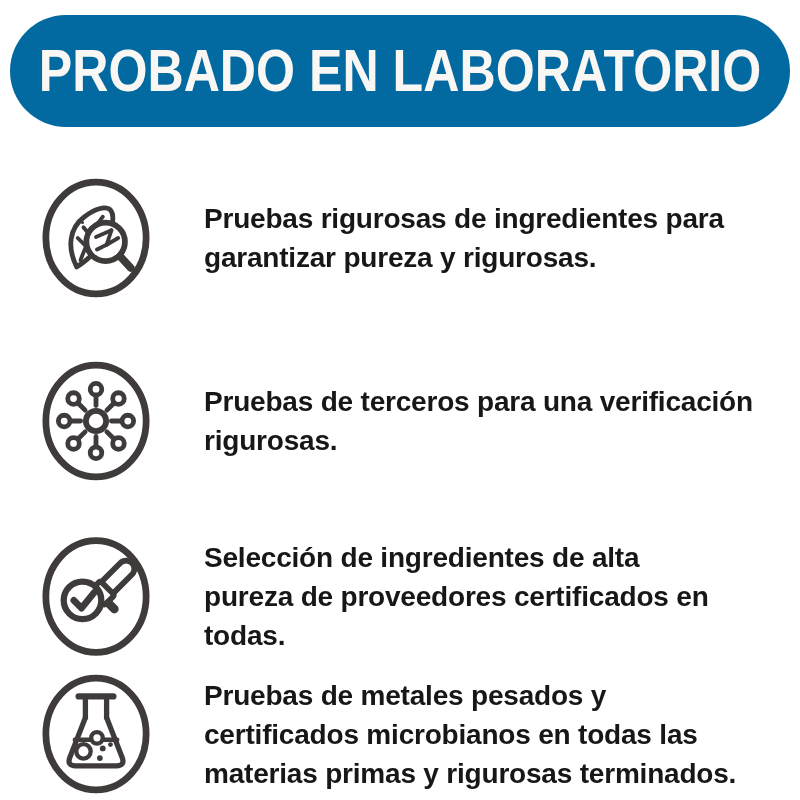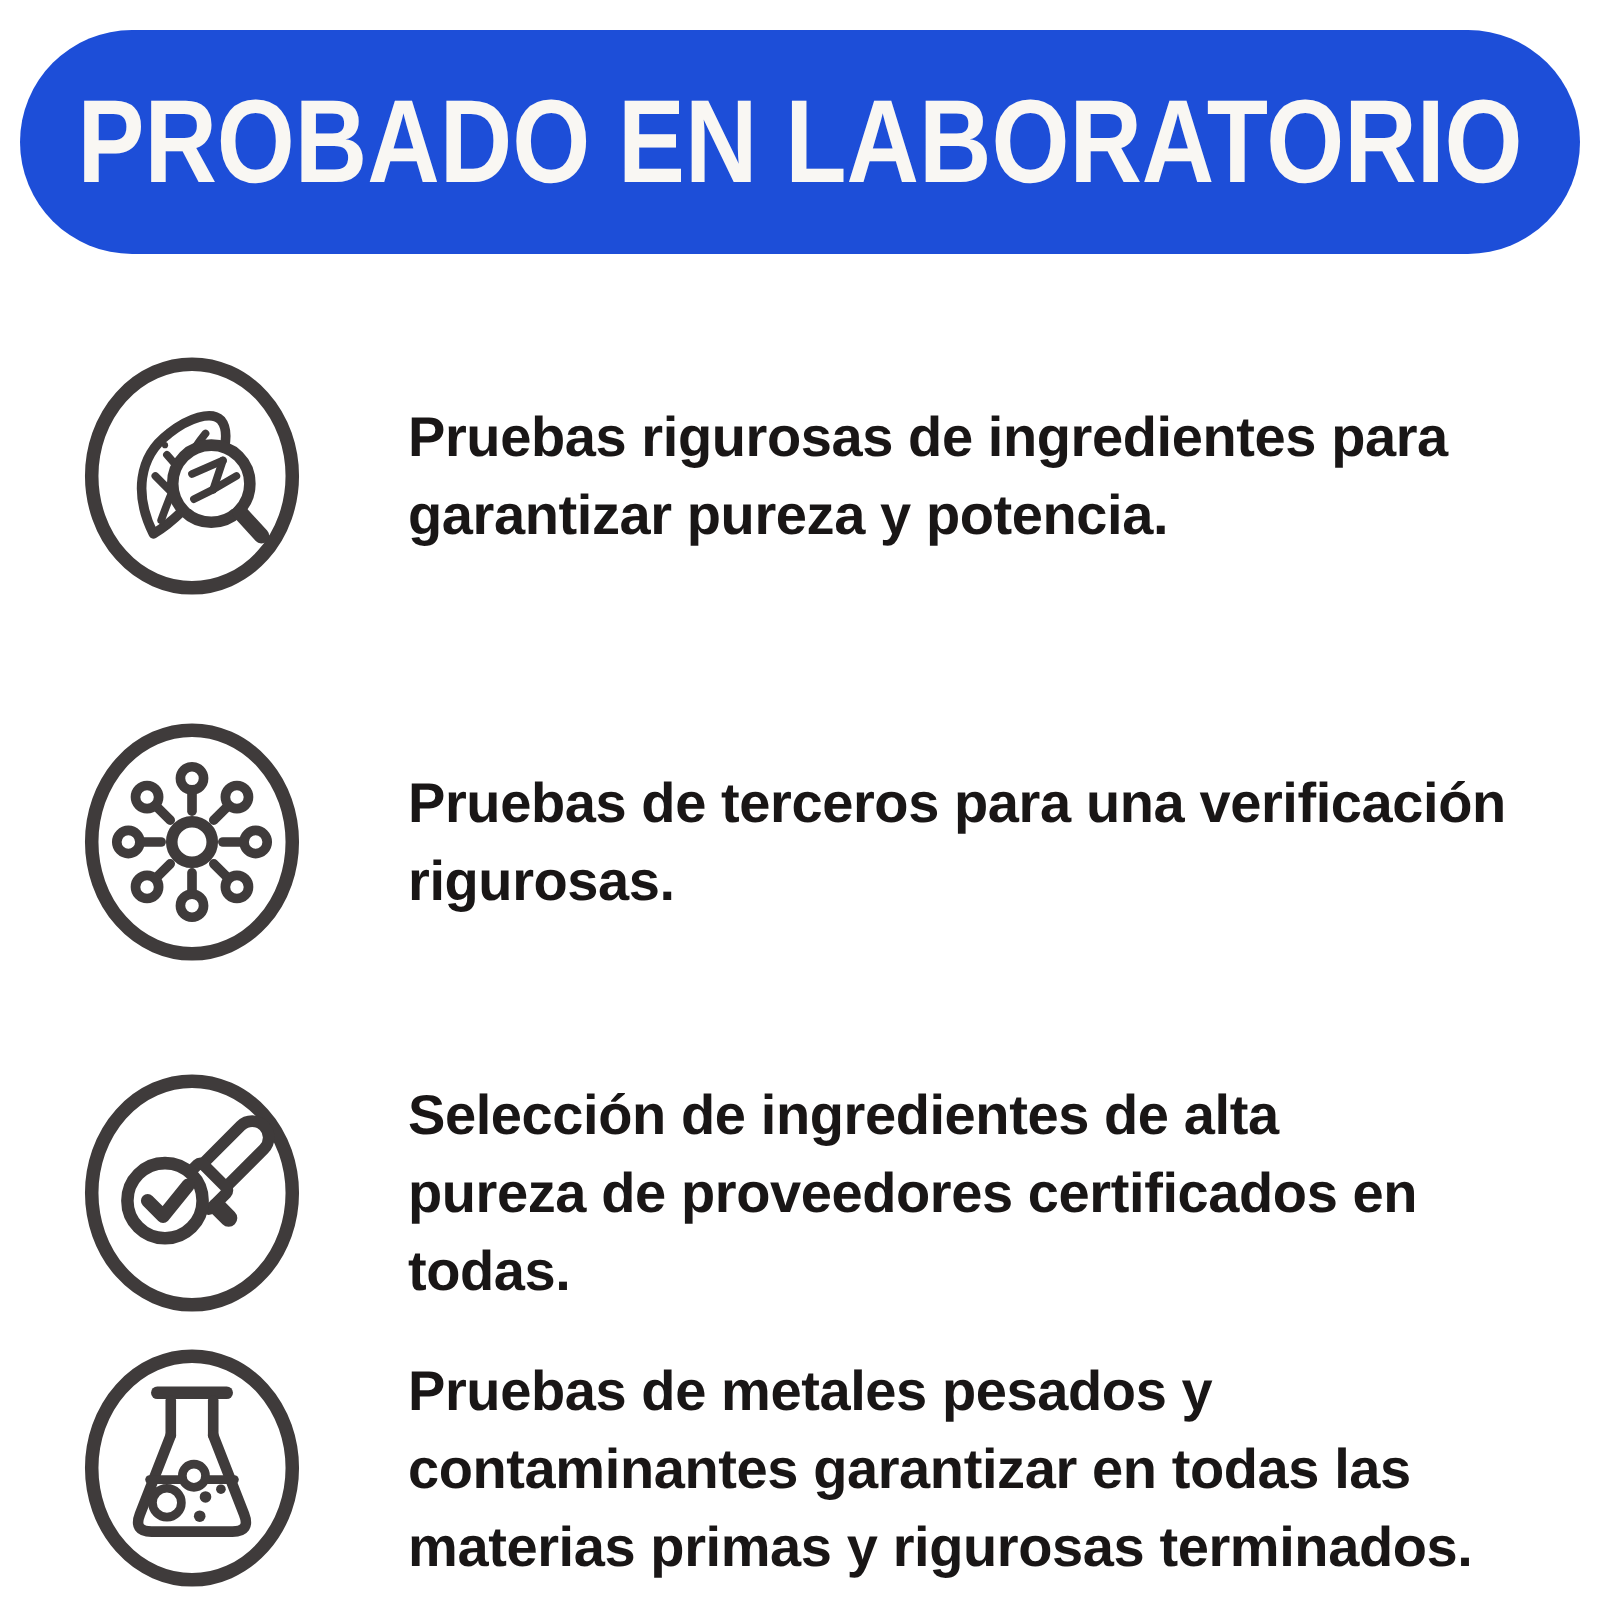--- a/index.html
+++ b/index.html
@@ -4,21 +4,21 @@
 <style>
   html,body { margin:0; padding:0; }
   body { font-family: "Liberation Sans", sans-serif; background:#ffffff; }
   .canvas {
     position:relative; width:800px; height:800px; background:#ffffff;
     overflow:hidden; margin:0 auto;
   }
   
   .banner {
     position:absolute; left:10px; top:15px; width:780px; height:112px;
-    background:#1d4ed8; border-radius:58px;
+    background:#0369a1; border-radius:58px;
     display:flex; align-items:center; justify-content:center;
   }
   .banner-title {
     font-size:59px; font-weight:700; color:#f9f7f3;
     letter-spacing:0px; white-space:nowrap;
     transform:scaleX(0.85); transform-origin:center;
   }
   
   .row {
     position:absolute; left:42px; width:722px;
@@ -58,21 +58,21 @@
         <circle cx="66" cy="66" r="20" fill="#ffffff" stroke-width="6"></circle>
         <path d="M 56 61 L 72 54" stroke-width="4"></path>
         <path d="M 72 54 L 67 69" stroke-width="4"></path>
         <path d="M 67 69 L 79 62" stroke-width="4"></path>
         <path d="M 57 74 L 67 69" stroke-width="4"></path>
         <path d="M 81 81 L 92 93" stroke-width="8"></path>
       </svg>
     </div>
     <div class="row-text">
       <div class="line">Pruebas rigurosas de ingredientes para</div>
-      <div class="line">garantizar pureza y potencia.</div>
+      <div class="line">garantizar pureza y rigurosas.</div>
     </div>
   </div>
 
   <div class="row row-2">
     <div class="icon-wrap">
       <svg viewBox="0 0 112 124" fill="none" stroke="currentColor" stroke-linecap="round">
         <ellipse cx="56" cy="62" rx="52" ry="58" stroke-width="7"></ellipse>
         <circle cx="56" cy="62" r="10.5" stroke-width="6"></circle>
 
         <path d="M 56 46 L 56 37" stroke-width="5"></path>
@@ -135,18 +135,18 @@
         <path d="M 34 68 L 78 68" stroke-width="4.5"></path>
         <circle cx="57" cy="66" r="6" fill="#ffffff" stroke-width="4.5"></circle>
         <circle cx="43" cy="80" r="7.5" fill="#ffffff" stroke-width="4.5"></circle>
         <circle cx="63" cy="77" r="3" fill="currentColor" stroke="none"></circle>
         <circle cx="71" cy="73" r="2.5" fill="currentColor" stroke="none"></circle>
         <circle cx="60" cy="87" r="3" fill="currentColor" stroke="none"></circle>
       </svg>
     </div>
     <div class="row-text">
       <div class="line">Pruebas de metales pesados y</div>
-      <div class="line">contaminantes garantizar en todas las</div>
+      <div class="line">certificados microbianos en todas las</div>
       <div class="line">materias primas y rigurosas terminados.</div>
     </div>
   </div>
 
 </div>
 
 </body></html>

